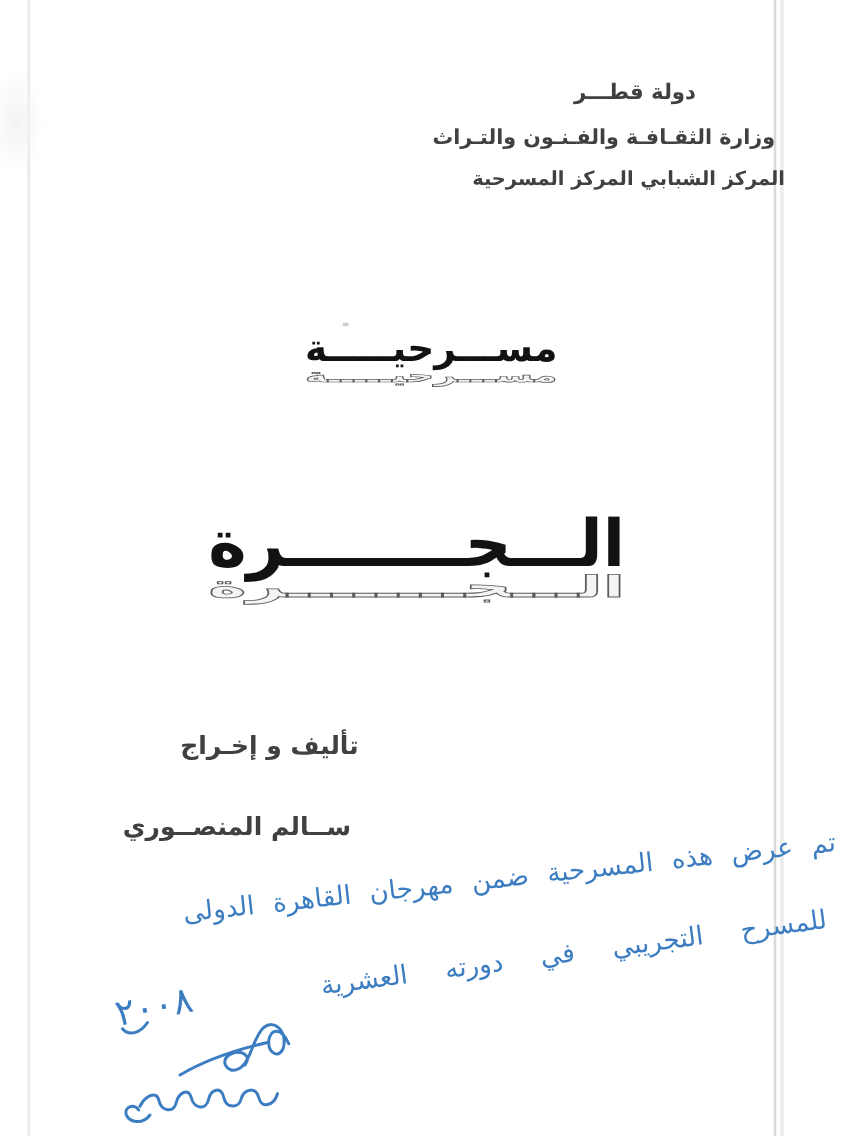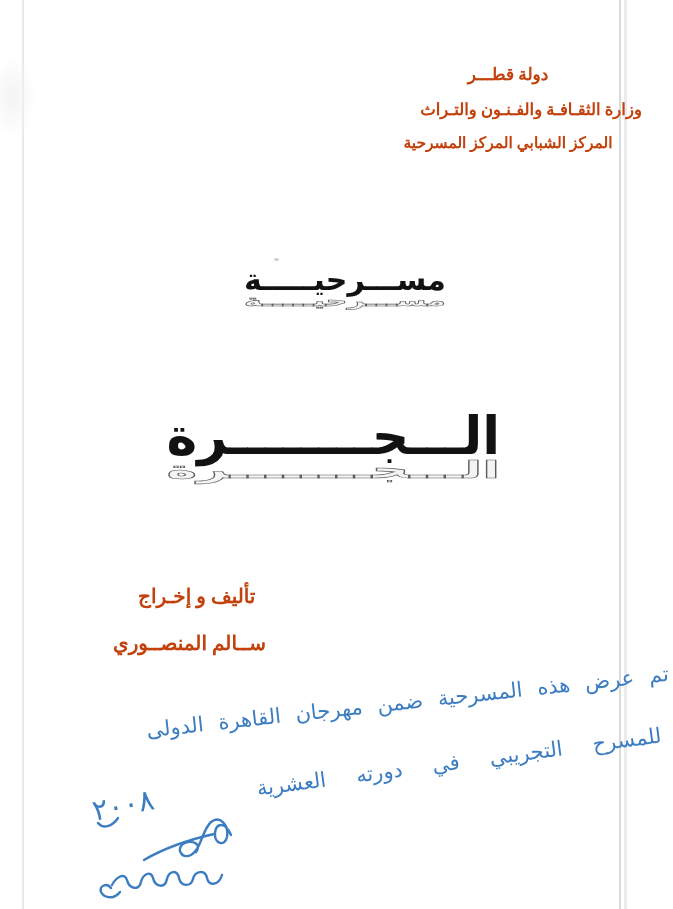--- a/index.html
+++ b/index.html
@@ -14,21 +14,21 @@
   .scanline.left{left:22px;width:2px;background:#e9e9e9;}
   .scanline.r1{left:619px;width:2px;background:#dadada;}
   .scanline.r2{left:624px;width:3px;background:#ececec;}
   .corner-blob{
     position:absolute;left:-10px;top:55px;width:46px;height:85px;
     background:radial-gradient(ellipse at center,#f3f3f3 0%,rgba(255,255,255,0) 70%);
   }
   .speck{position:absolute;background:#cfcfcf;border-radius:50%;}
 
   
-  .print{color:#c2410c;font-weight:bold;white-space:nowrap;font-family:Liberation Serif, serif;}
+  .print{color:#404040;font-weight:bold;white-space:nowrap;}
   .hdr{width:240px;text-align:center;}
 
   
   .wordart-main{color:#121212;font-weight:bold;white-space:nowrap;text-align:center;}
   .wordart-shadow{
     color:#f4f4f4;
     -webkit-text-stroke:1.1px #5a5a5a;
     font-weight:bold;white-space:nowrap;text-align:center;
     transform-origin:center top;
   }
@@ -47,31 +47,31 @@
 </head>
 <body>
 
 <div class="scanline left"></div>
 <div class="scanline r1"></div>
 <div class="scanline r2"></div>
 <div class="corner-blob"></div>
 <div class="speck" style="left:274px;top:258px;width:5px;height:3px;"></div>
 
 <div class="abs print hdr" dir="rtl" style="left:388px;top:64px;font-size:17px;">دولة قطـــر</div>
-<div class="abs print hdr" dir="rtl" style="left:411px;top:100px;font-size:16.5px;">وزارة الثقـافـة والفـنـون والتـراث</div>
+<div class="abs print hdr" dir="rtl" style="left:380px;top:100px;font-size:16.5px;">وزارة الثقـافـة والفـنـون والتـراث</div>
 <div class="abs print hdr" dir="rtl" style="left:388px;top:134px;font-size:15.5px;">المركز الشبابي المركز المسرحية</div>
 
 <div class="abs wordart-main" dir="rtl" style="left:235px;top:262px;width:220px;font-size:30px;">مســـرحيـــــة</div>
 <div class="abs wordart-shadow" dir="rtl" style="left:235px;top:292px;width:220px;font-size:30px;transform:scaleY(0.5);">مســـرحيـــــة</div>
 
 <div class="abs wordart-main" dir="rtl" style="left:200px;top:406px;width:300px;font-size:52px;">الـــجــــــــرة</div>
 <div class="abs wordart-shadow" dir="rtl" style="left:200px;top:456px;width:300px;font-size:52px;transform:scaleY(0.46);-webkit-text-stroke-width:1.4px;">الـــجــــــــرة</div>
 
-<div class="abs print" dir="rtl" style="left:138px;top:584px;width:155px;text-align:left;font-size:20px;">تأليف و إخـراج</div>
-<div class="abs print" dir="rtl" style="left:82px;top:631px;width:215px;text-align:center;font-size:20px;">ســالم المنصــوري</div>
+<div class="abs print" dir="rtl" style="left:138px;top:584px;width:155px;text-align:center;font-size:20px;">تأليف و إخـراج</div>
+<div class="abs print" dir="rtl" style="left:82px;top:649px;width:215px;text-align:center;font-size:20px;">ســالم المنصــوري</div>
 
 <div class="abs ink justified" dir="rtl" style="left:145px;top:690px;width:525px;font-size:21px;transform:rotate(-6.2deg);">تم عرض هذه المسرحية ضمن مهرجان القاهرة الدولى</div>
 <div class="abs ink justified" dir="rtl" style="left:255px;top:750px;width:408px;font-size:21px;transform:rotate(-7.5deg);">للمسرح التجريبي في دورته العشرية</div>
 <div class="abs ink" dir="rtl" style="left:92px;top:788px;font-size:29px;transform:rotate(-11deg);">٢٠٠٨</div>
 
 <svg class="abs" style="left:94px;top:812px;" width="150" height="95" viewBox="0 0 150 95">
   <g fill="none" stroke="#3c7dc1" stroke-width="2.4" stroke-linecap="round" stroke-linejoin="round">
     <path d="M24,6 C18,15 9,17 4,11"></path>
     <path d="M137,23 C131,9 122,11 121,21 C120,32 131,35 133,25 C135,13 126,3 117,10 C108,18 107,38 97,43 C87,48 81,35 91,31 C99,28 108,32 102,40"></path>
     <path d="M50,48 C72,35 98,27 120,22"></path>

